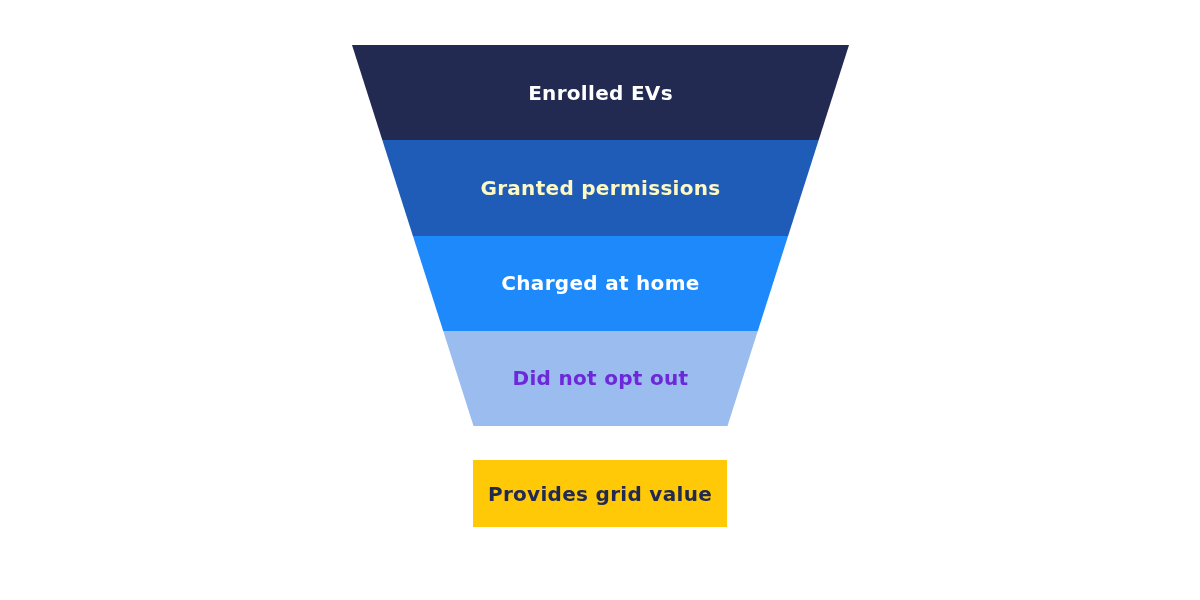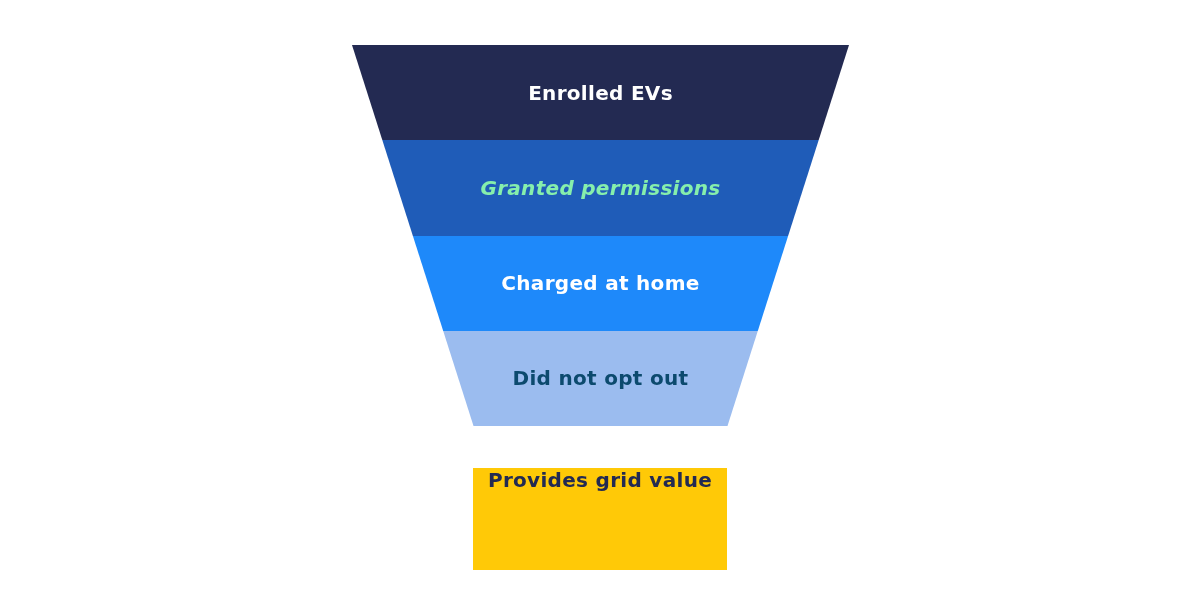--- a/index.html
+++ b/index.html
@@ -31,24 +31,24 @@
     display: flex;
     align-items: center;
     justify-content: center;
   }
   
   .funnel-spout {
     position: absolute;
     left: 473px;
     top: 460px;
     width: 254px;
-    height: 102px;
+    height: 67px;
     display: flex;
+    align-items: center;
     justify-content: center;
-    margin-top: 8px;
   }
   .band-label {
     font-size: 20px;
     font-weight: 700;
     letter-spacing: 0.3px;
     white-space: nowrap;
     text-align: center;
   }
 </style>
 </head>
@@ -56,30 +56,30 @@
 
 <div class="canvas">
 
   <div class="funnel-trapezoid">
 
     <div class="funnel-band" style="background-color: rgb(35, 42, 82);">
       <span class="band-label" style="color: rgb(255, 255, 255);">Enrolled EVs</span>
     </div>
 
     <div class="funnel-band" style="background-color: rgb(31, 92, 184);">
-      <span class="band-label" style="color: #86efac; font-style: italic;">Granted permissions</span>
+      <span class="band-label" style="color: #fef9c3;">Granted permissions</span>
     </div>
 
     <div class="funnel-band" style="background-color: rgb(30, 137, 250);">
       <span class="band-label" style="color: rgb(255, 255, 255); text-align: center;">Charged at home</span>
     </div>
 
 
     <div class="funnel-band" style="background-color: rgb(155, 188, 239);">
-      <span class="band-label" style="color: #0c4a6e; text-align: right;">Did not opt out</span>
+      <span class="band-label" style="color: #6d28d9; text-align: right;">Did not opt out</span>
     </div>
 
   </div>
 
   <div class="funnel-spout" style="background-color: rgb(255, 201, 7);">
     <span class="band-label" style="color: rgb(35, 42, 82);">Provides grid value</span>
   </div>
 
 </div>
 

